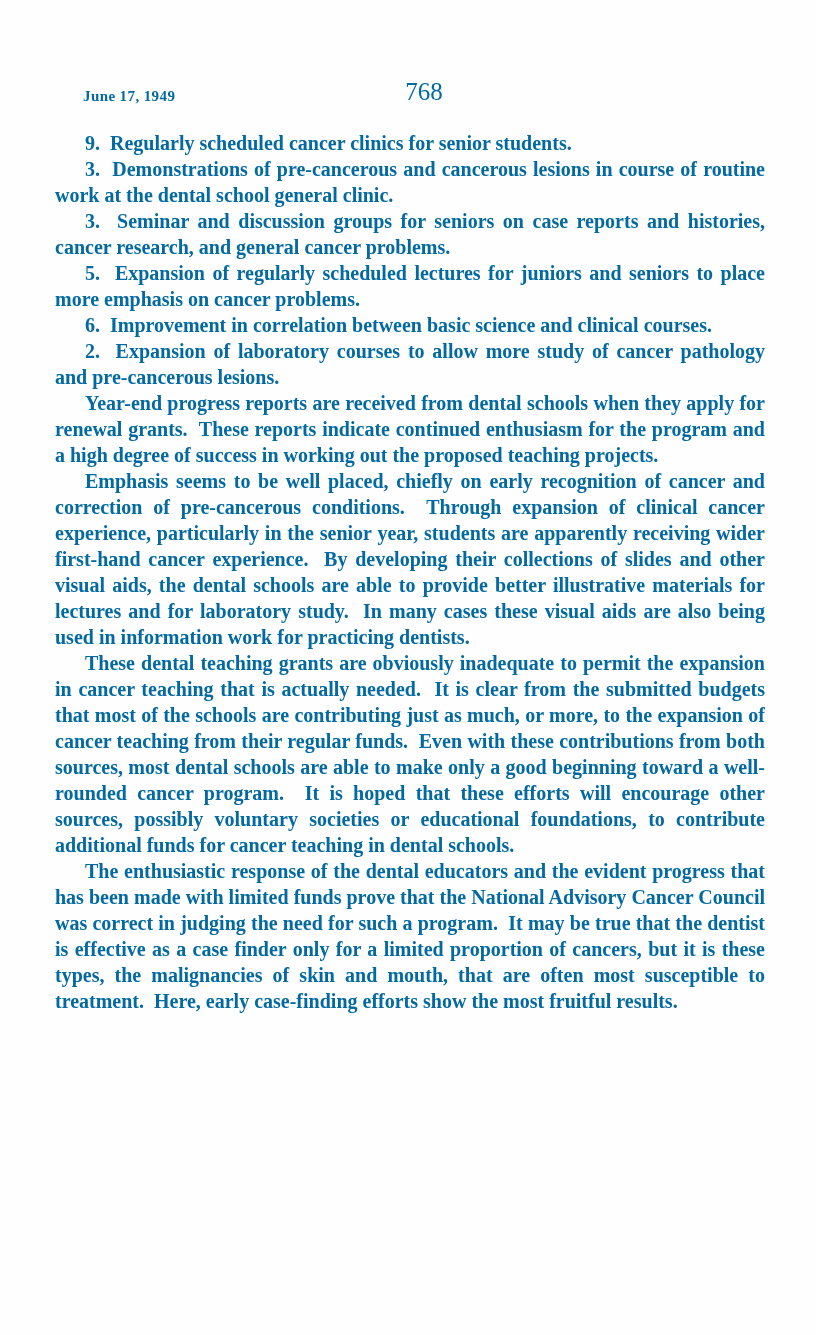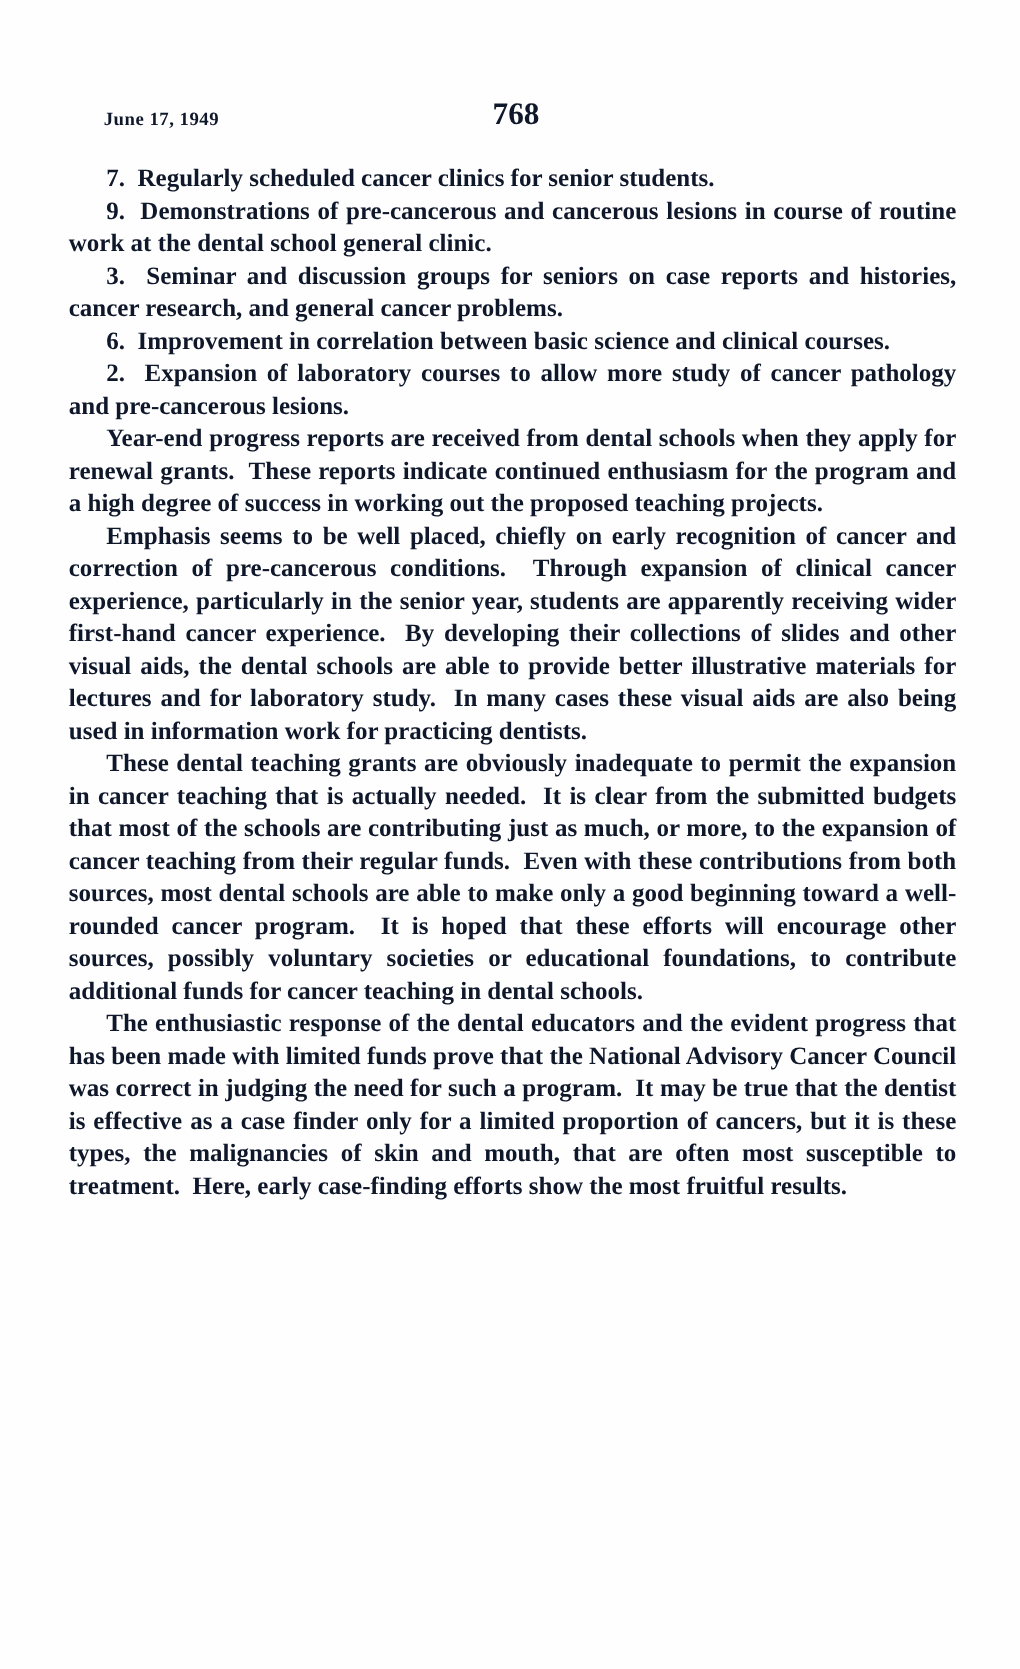--- a/index.html
+++ b/index.html
@@ -7,21 +7,21 @@
     padding: 0;
     background: #ffffff;
   }
   .page {
     position: relative;
     width: 816px;
     height: 1335px;
     background: #fefefe;
     overflow: hidden;
     font-family: "Liberation Serif", "DejaVu Serif", serif;
-    color: #0f172a;
+    color: #0369a1;
   }
   .page-header {
     position: absolute;
     top: 82px;
     left: 0;
     width: 100%;
     height: 30px;
   }
   .date-label {
     position: absolute;
@@ -30,23 +30,23 @@
     font-size: 15px;
     font-weight: 700;
     letter-spacing: 0.4px;
     white-space: pre;
   }
   .page-number {
     position: absolute;
     left: 394px;
     top: -4px;
     width: 60px;
-    text-align: left;
+    text-align: center;
     font-size: 25px;
-    font-weight: 700;
+    font-weight: 400;
   }
   .doc-body {
     position: absolute;
     top: 130px;
     left: 55px;
     width: 710px;
     font-size: 20px;
     line-height: 26px;
     font-weight: 700;
     text-align: justify;
@@ -62,23 +62,24 @@
 <body>
 
 <div class="page">
 
   <div class="page-header">
     <span class="date-label">June 17, 1949</span>
     <span class="page-number">768</span>
   </div>
 
   <div class="doc-body">
-    <p>7.  Regularly scheduled cancer clinics for senior students.</p>
-    <p>9.  Demonstrations of pre-cancerous and cancerous lesions in course of routine work at the dental school general clinic.</p>
+    <p>9.  Regularly scheduled cancer clinics for senior students.</p>
+    <p>3.  Demonstrations of pre-cancerous and cancerous lesions in course of routine work at the dental school general clinic.</p>
     <p>3.  Seminar and discussion groups for seniors on case reports and histories, cancer research, and general cancer problems.</p>
+    <p>5.  Expansion of regularly scheduled lectures for juniors and seniors to place more emphasis on cancer problems.</p>
     <p>6.  Improvement in correlation between basic science and clinical courses.</p>
     <p>2.  Expansion of laboratory courses to allow more study of cancer pathology and pre-cancerous lesions.</p>
     <p>Year-end progress reports are received from dental schools when they apply for renewal grants.  These reports indicate continued enthusiasm for the program and a high degree of success in working out the proposed teaching projects.</p>
     <p>Emphasis seems to be well placed, chiefly on early recognition of cancer and correction of pre-cancerous conditions.  Through expansion of clinical cancer experience, particularly in the senior year, students are apparently receiving wider first-hand cancer experience.  By developing their collections of slides and other visual aids, the dental schools are able to provide better illustrative materials for lectures and for laboratory study.  In many cases these visual aids are also being used in information work for practicing dentists.</p>
     <p>These dental teaching grants are obviously inadequate to permit the expansion in cancer teaching that is actually needed.  It is clear from the submitted budgets that most of the schools are contributing just as much, or more, to the expansion of cancer teaching from their regular funds.  Even with these contributions from both sources, most dental schools are able to make only a good beginning toward a well-rounded cancer program.  It is hoped that these efforts will encourage other sources, possibly voluntary societies or educational foundations, to contribute additional funds for cancer teaching in dental schools.</p>
     <p>The enthusiastic response of the dental educators and the evident progress that has been made with limited funds prove that the National Advisory Cancer Council was correct in judging the need for such a program.  It may be true that the dentist is effective as a case finder only for a limited proportion of cancers, but it is these types, the malignancies of skin and mouth, that are often most susceptible to treatment.  Here, early case-finding efforts show the most fruitful results.</p>
   </div>
 
 </div>
 

